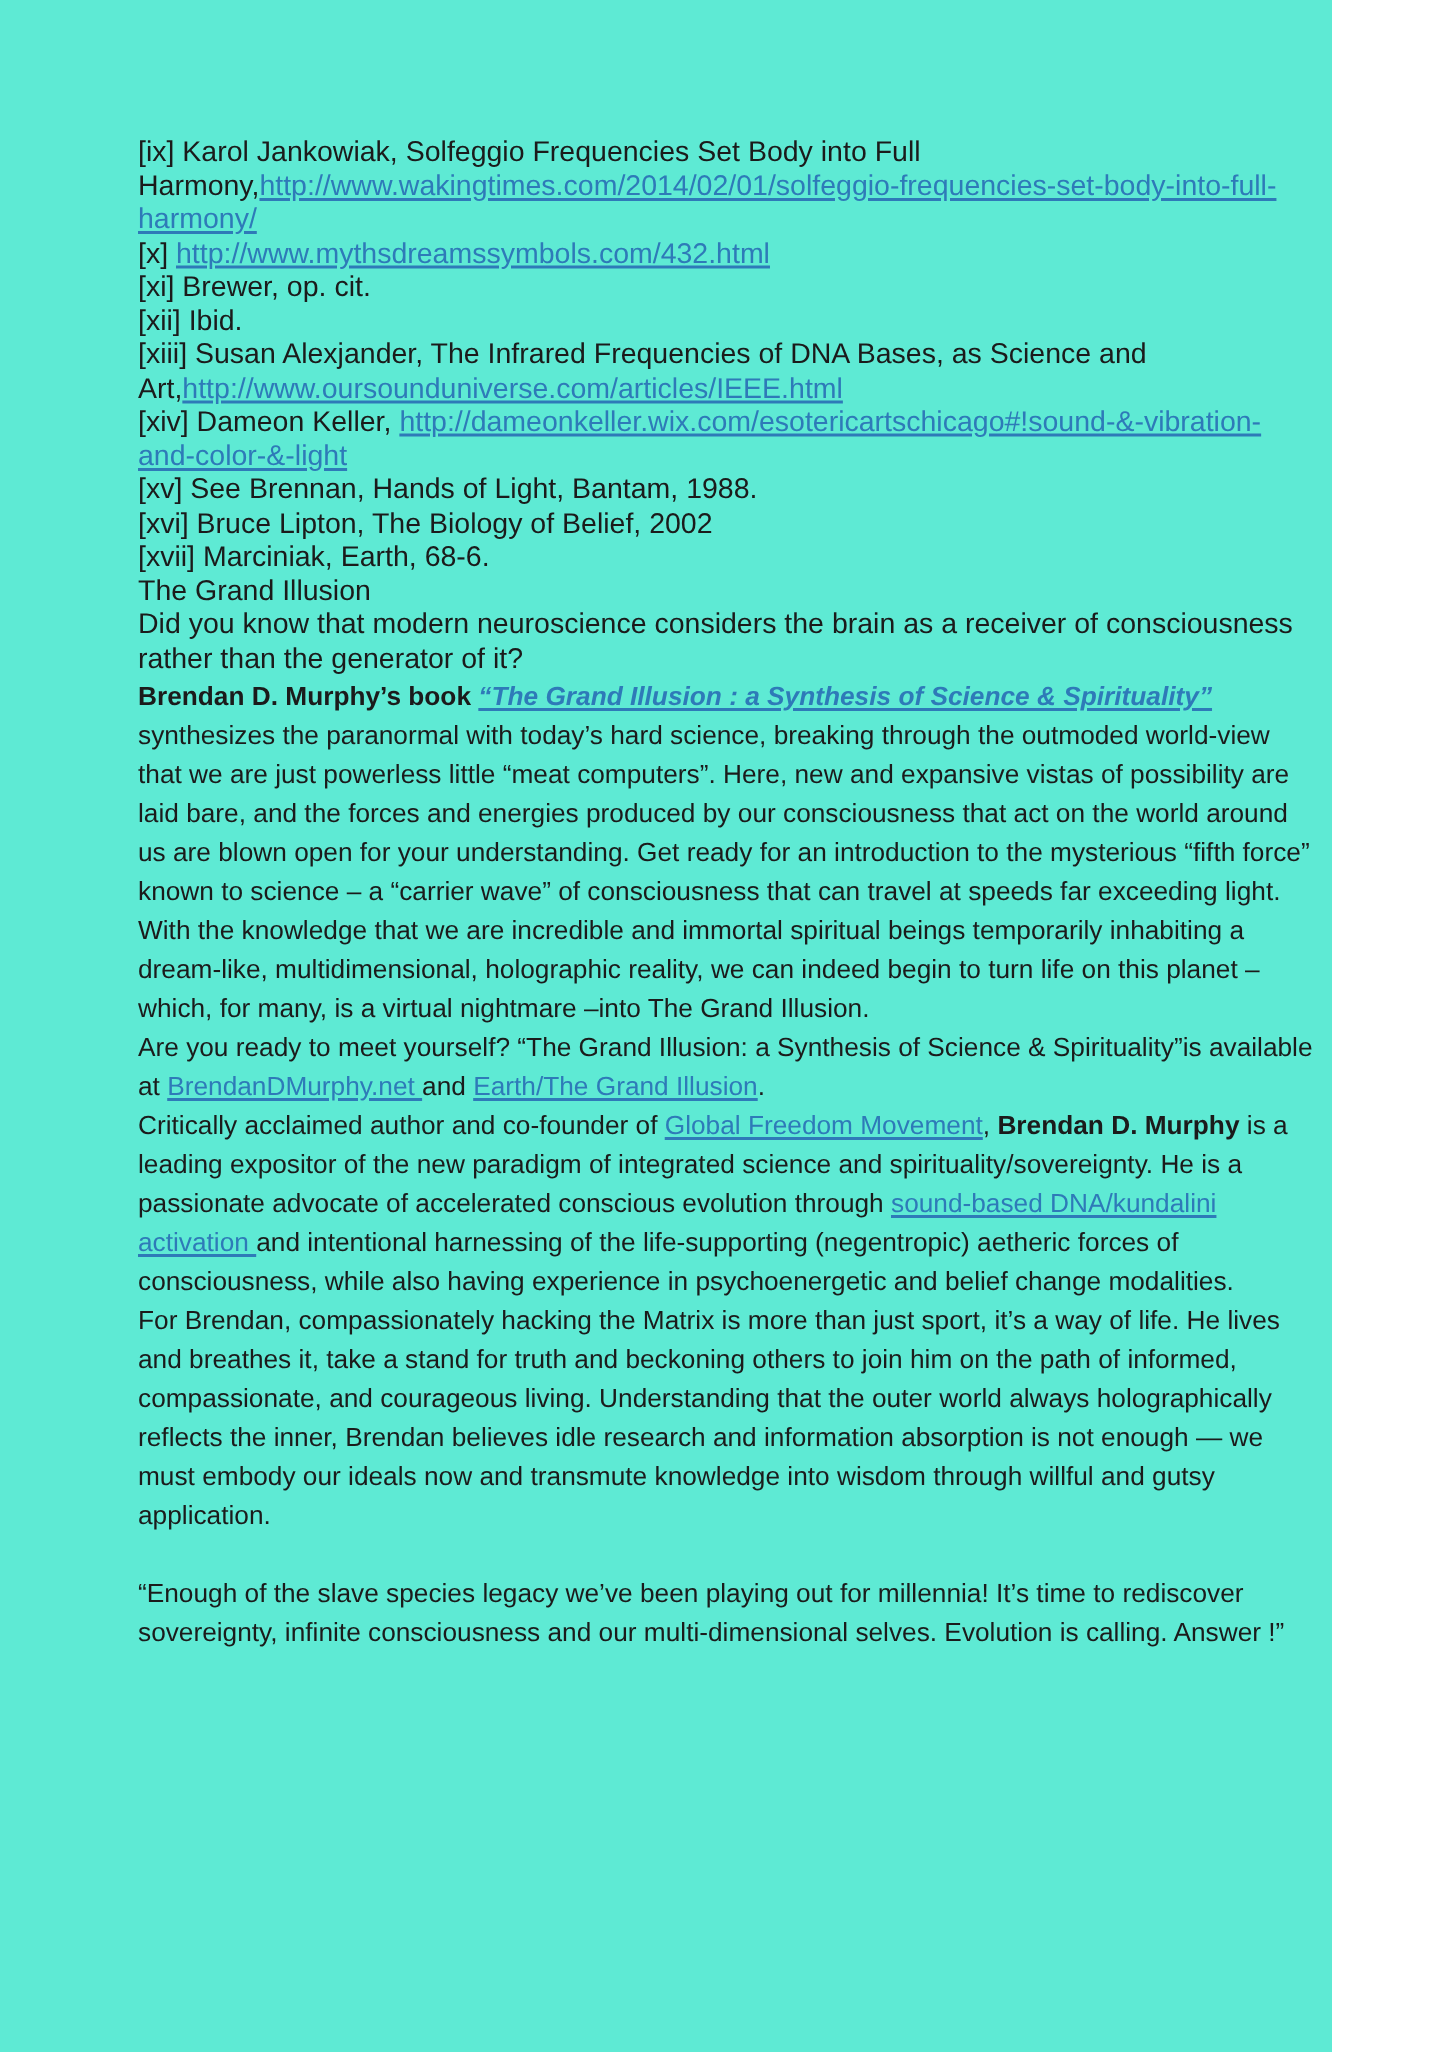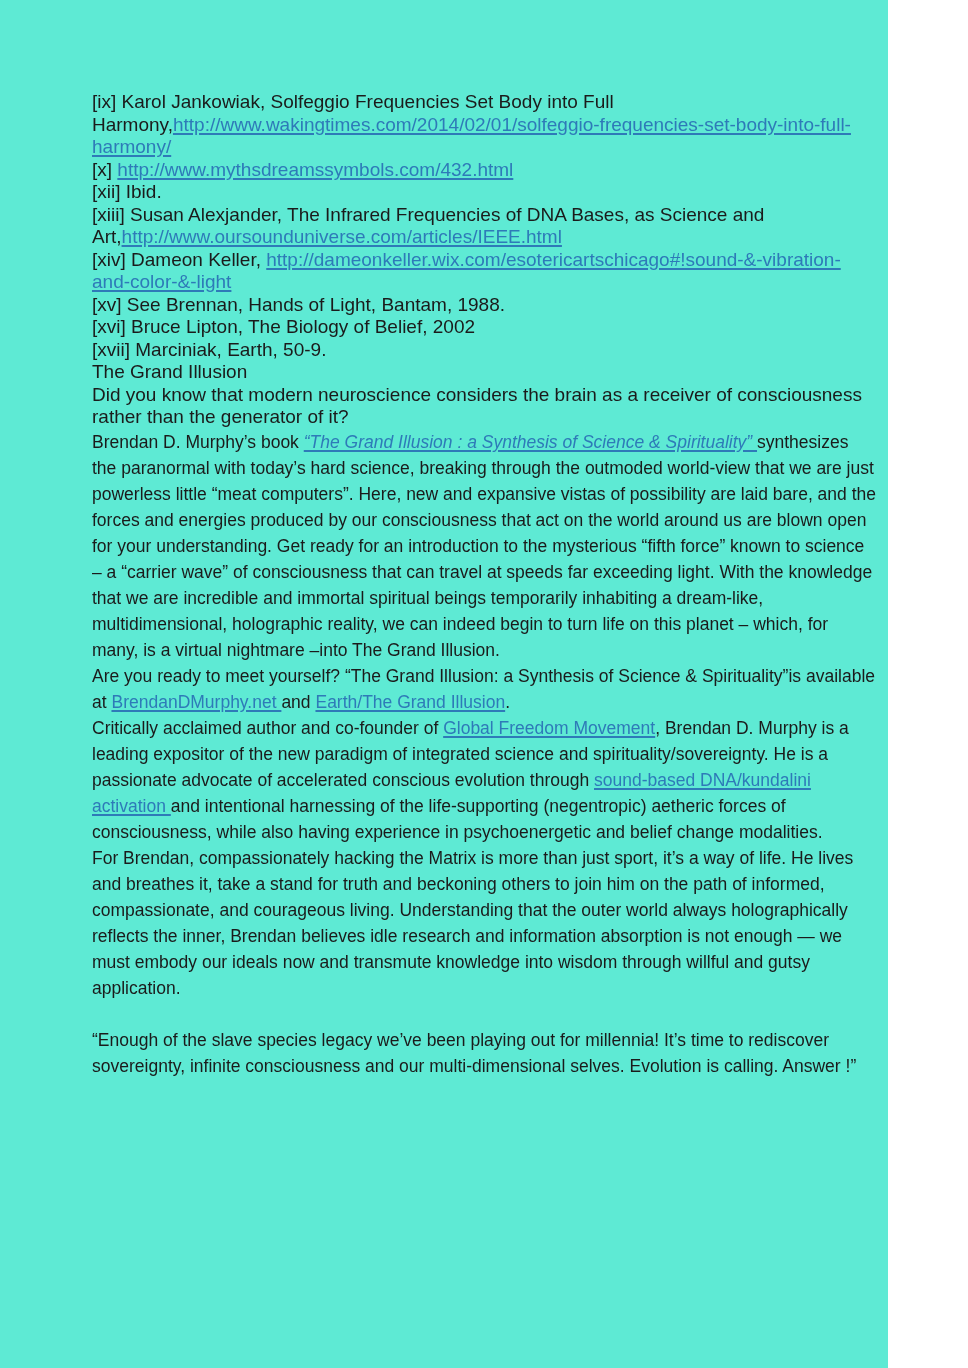--- a/index.html
+++ b/index.html
@@ -32,43 +32,44 @@
   }
   p.body {
     font-family: "Liberation Sans", sans-serif;
     font-size: 17.5px;
     line-height: 26px;
     color: #1b1b1b;
   }
   p.spacer {
     min-height: 26px;
   }
-  .bold { font-weight: 400; }
+  .bold { font-weight: 700; }
   .italic { font-style: italic; text-align: right; }
   a.link {
     color: #2e7ab8;
     text-decoration: underline;
     text-decoration-thickness: 1.5px;
     text-underline-offset: 2px;
     cursor: pointer;
   }
 </style>
 </head>
 <body>
 
 <div class="page">
   <div class="content" id="doc">
       <p class="footnote"><span class="">[ix] Karol Jankowiak, Solfeggio Frequencies Set Body into Full Harmony,</span><a href="#" class="link">http://www.wakingtimes.com/2014/02/01/solfeggio-frequencies-set-body-into-full-harmony/</a></p>
       <p class="footnote"><span class="">[x] </span><a href="#" class="link">http://www.mythsdreamssymbols.com/432.html</a></p>
+      <p class="footnote"><span class="">[xi] Brewer, op. cit.</span></p>
       <p class="footnote"><span class="">[xii] Ibid.</span></p>
       <p class="footnote"><span class="">[xiii] Susan Alexjander, The Infrared Frequencies of DNA Bases, as Science and Art,</span><a href="#" class="link">http://www.oursounduniverse.com/articles/IEEE.html</a></p>
       <p class="footnote"><span class="">[xiv] Dameon Keller, </span><a href="#" class="link">http://dameonkeller.wix.com/esotericartschicago#!sound-&amp;-vibration-and-color-&amp;-light</a></p>
       <p class="footnote"><span class="">[xv] See Brennan, Hands of Light, Bantam, 1988.</span></p>
       <p class="footnote"><span class="">[xvi] Bruce Lipton, The Biology of Belief, 2002</span></p>
-      <p class="footnote"><span class="">[xvii] Marciniak, Earth, 50-9.</span></p>
+      <p class="footnote"><span class="">[xvii] Marciniak, Earth, 68-6.</span></p>
       <p class="footnote"><span class="">The Grand Illusion</span></p>
       <p class="footnote"><span class="">Did you know that modern neuroscience considers the brain as a receiver of consciousness rather than the generator of it?</span></p>
       <p class="body"><span class="bold">Brendan D. Murphy’s book </span><a href="#" class="link bold italic">“The Grand Illusion : a Synthesis of Science &amp; Spirituality” </a><span class="">synthesizes the paranormal with today’s hard science, breaking through the outmoded world-view that we are just powerless little “meat computers”. Here, new and expansive vistas of possibility are laid bare, and the forces and energies produced by our consciousness that act on the world around us are blown open for your understanding. Get ready for an introduction to the mysterious “fifth force” known to science – a “carrier wave” of consciousness that can travel at speeds far exceeding light. With the knowledge that we are incredible and immortal spiritual beings temporarily inhabiting a dream-like, multidimensional, holographic reality, we can indeed begin to turn life on this planet – which, for many, is a virtual nightmare –into The Grand Illusion.</span></p>
       <p class="body"><span class="">Are you ready to meet yourself? “The Grand Illusion: a Synthesis of Science &amp; Spirituality”is available at </span><a href="#" class="link">BrendanDMurphy.net </a><span class="">and </span><a href="#" class="link">Earth/The Grand Illusion</a><span class="">.</span></p>
       <p class="body"><span class="">Critically acclaimed author and co-founder of </span><a href="#" class="link">Global Freedom Movement</a><span class="">, </span><span class="bold">Brendan D. Murphy</span><span class=""> is a leading expositor of the new paradigm of integrated science and spirituality/sovereignty. He is a passionate advocate of accelerated conscious evolution through </span><a href="#" class="link">sound-based DNA/kundalini activation </a><span class="">and intentional harnessing of the life-supporting (negentropic) aetheric forces of consciousness, while also having experience in psychoenergetic and belief change modalities.</span></p>
       <p class="body"><span class="">For Brendan, compassionately hacking the Matrix is more than just sport, it’s a way of life. He lives and breathes it, take a stand for truth and beckoning others to join him on the path of informed, compassionate, and courageous living. Understanding that the outer world always holographically reflects the inner, Brendan believes idle research and information absorption is not enough — we must embody our ideals now and transmute knowledge into wisdom through willful and gutsy application.</span></p>
       <p class="body spacer">&nbsp;</p>
       <p class="body"><span class="">“Enough of the slave species legacy we’ve been playing out for millennia! It’s time to rediscover sovereignty, infinite consciousness and our multi-dimensional selves. Evolution is calling. Answer !”</span></p>
     </div>
 </div>

